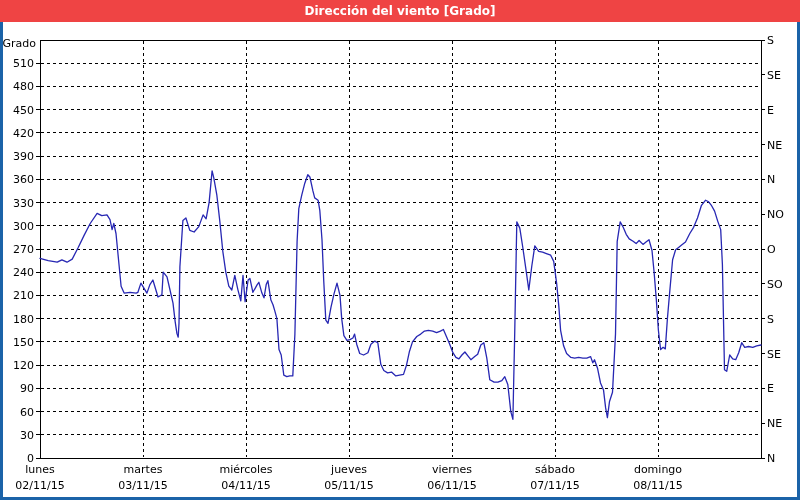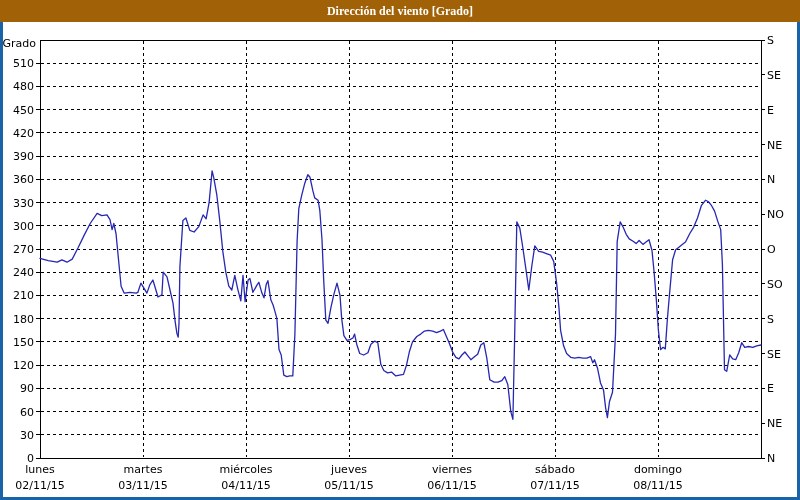--- a/index.html
+++ b/index.html
@@ -17,21 +17,21 @@
   #chart-svg{position:absolute;left:0;top:0;}
   .grid{stroke:#000;stroke-width:1;stroke-dasharray:3 3;shape-rendering:crispEdges;}
   .border{stroke:#000;stroke-width:1;fill:none;shape-rendering:crispEdges;}
   .tick{stroke:#000;stroke-width:1;shape-rendering:crispEdges;}
   text{font-family:"DejaVu Sans", sans-serif;font-size:11px;fill:#000;}
 </style>
 </head>
 <body>
 
 <div id="frame" style="box-shadow: rgb(27, 99, 168) 0px 0px 0px 3px inset;">
-  <div id="titlebar" style="background: #a16207; font-family: Liberation Serif, serif;">
+  <div id="titlebar" style="background: #ef4444;">
     <span>Dirección del viento [Grado]</span>
   </div>
   <div id="chart-holder">
       <svg id="chart-svg" width="800" height="500">
         <line x1="41" y1="434.77777777777777" x2="760" y2="434.77777777777777" class="grid"></line>
         <line x1="41" y1="411.55555555555554" x2="760" y2="411.55555555555554" class="grid"></line>
         <line x1="41" y1="388.33333333333337" x2="760" y2="388.33333333333337" class="grid"></line>
         <line x1="41" y1="365.1111111111111" x2="760" y2="365.1111111111111" class="grid"></line>
         <line x1="41" y1="341.8888888888889" x2="760" y2="341.8888888888889" class="grid"></line>
         <line x1="41" y1="318.6666666666667" x2="760" y2="318.6666666666667" class="grid"></line>

